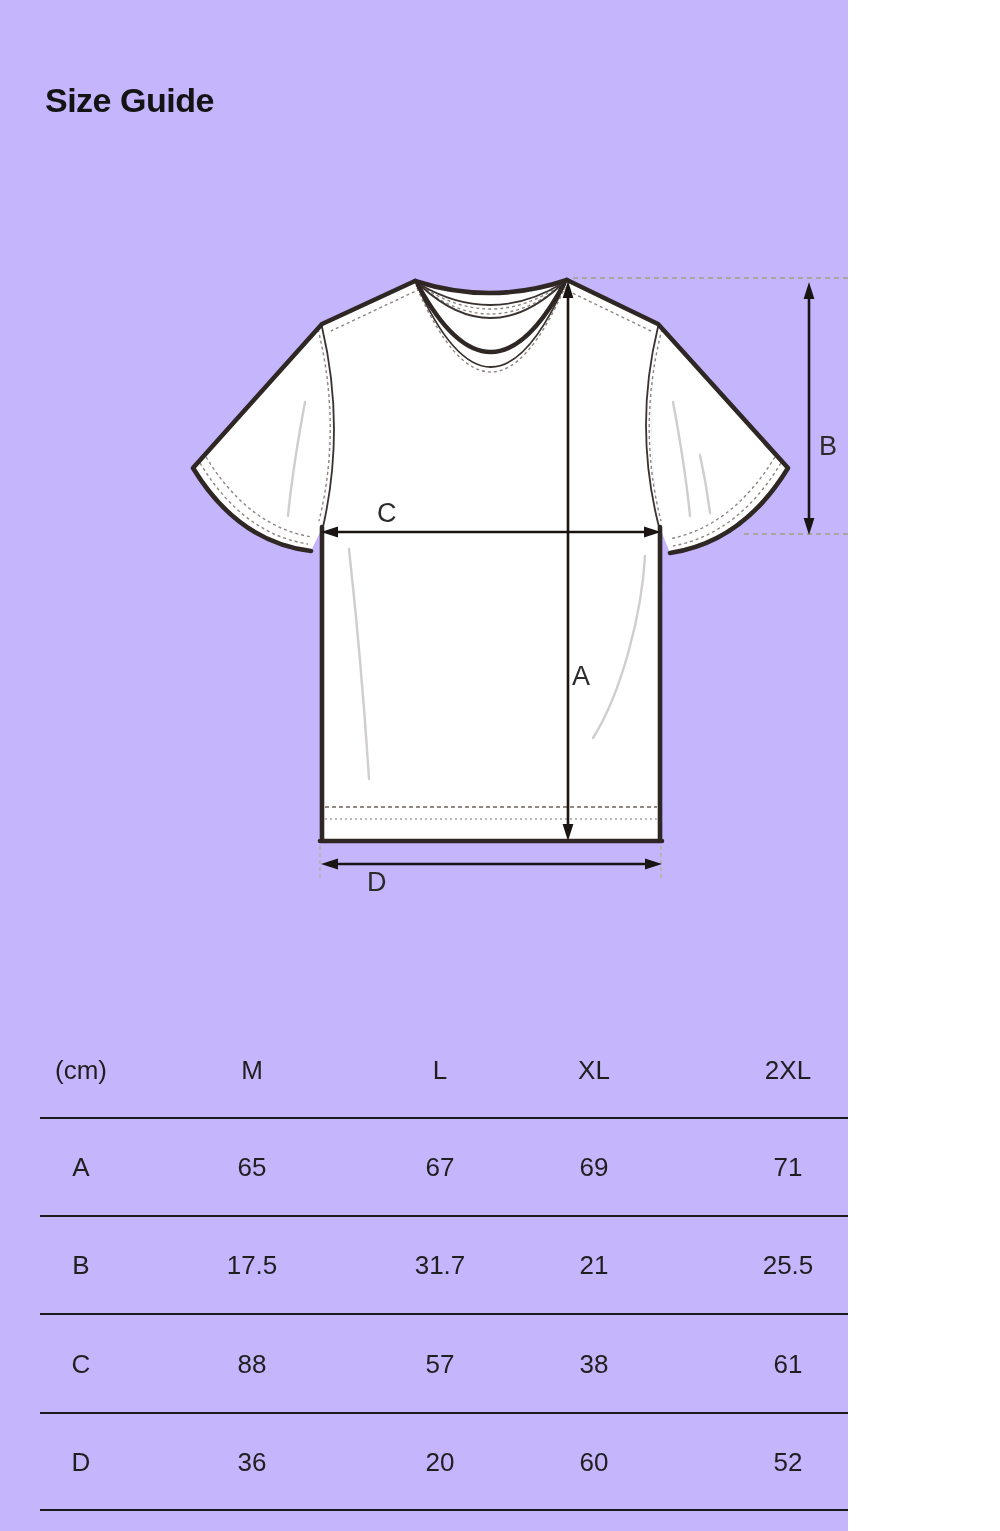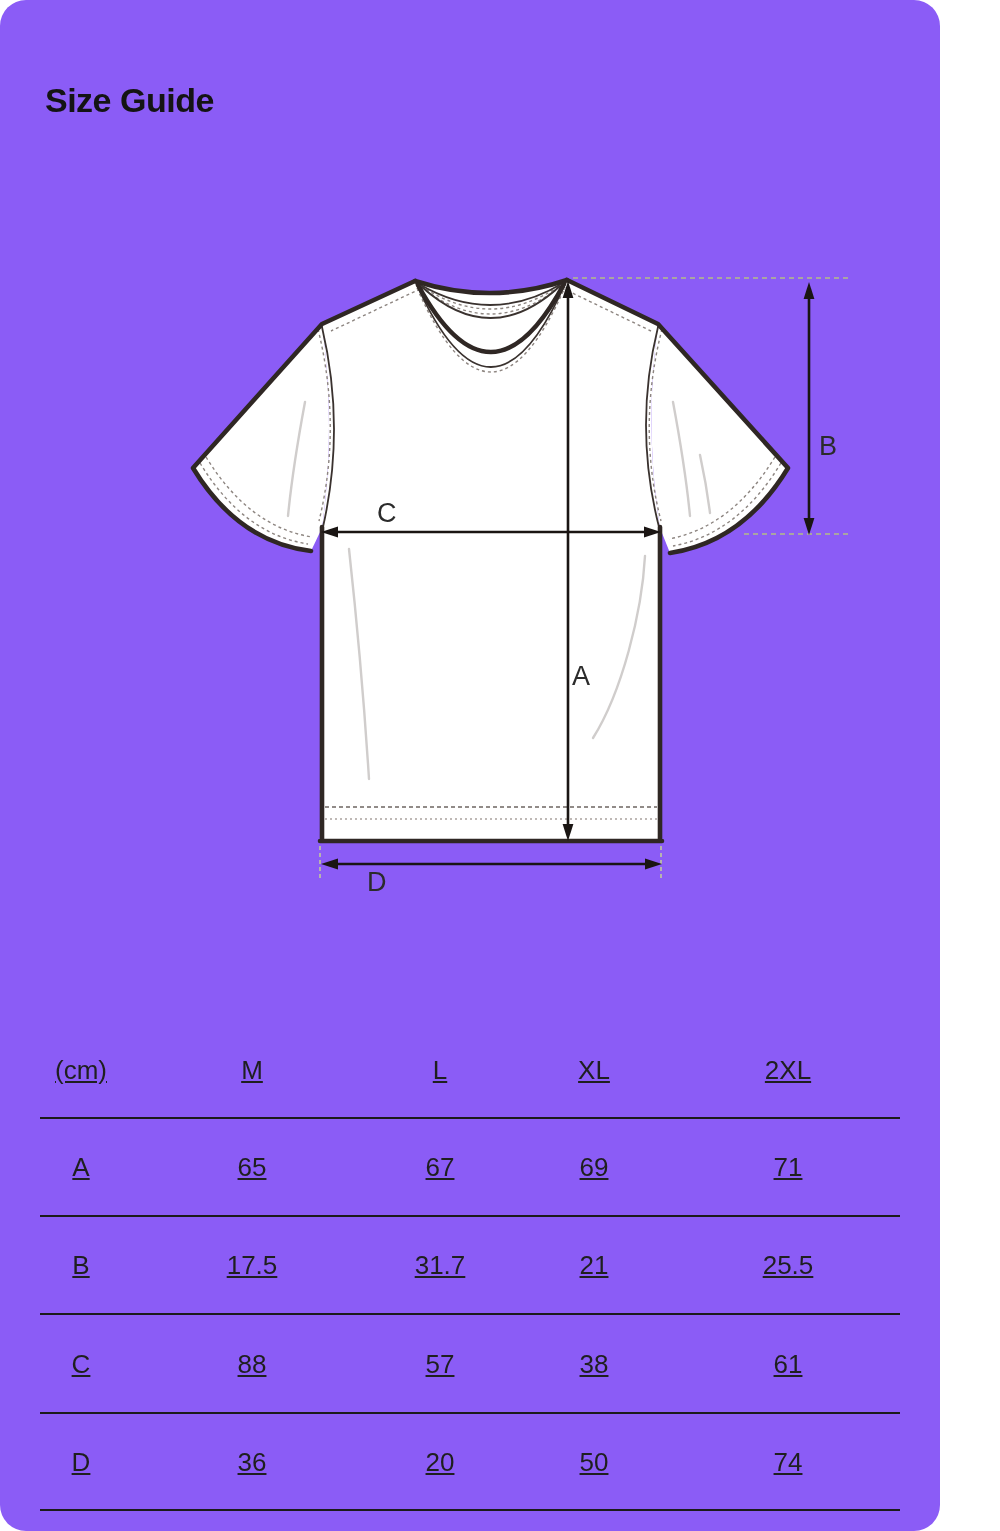--- a/index.html
+++ b/index.html
@@ -1,40 +1,40 @@
 <!DOCTYPE html>
 <html><head>
 <meta charset="utf-8">
 <style>
   html,body{margin:0;padding:0;}
   body{
     width:1000px;height:1531px;background:#ffffff;
     font-family:"Liberation Sans","DejaVu Sans",sans-serif;
     -webkit-font-smoothing:antialiased;
   }
-  .screen{position:relative;width:940px;height:1531px;background:#8b5cf6;overflow:hidden;border-radius:26px;}
+  .screen{position:relative;width:848px;height:1531px;background:#c4b5fd;overflow:hidden;}
 
   .page-title{
     position:absolute;left:45px;top:83px;margin:0;
     font-size:34px;font-weight:700;color:#141414;letter-spacing:-0.5px;line-height:1;
   }
 
   .diagram-svg{position:absolute;left:0;top:0;}
   .diagram-label{
     font-family:"Liberation Sans","DejaVu Sans",sans-serif;
     font-size:27px;fill:#2b2b2b;font-weight:400;
   }
 
   
   .size-table{position:absolute;left:0;top:0;width:1000px;height:1531px;}
   .hl{position:absolute;left:40px;width:860px;height:2px;background:#1b1b1b;}
   .hl0{top:1117px}.hl1{top:1215px}.hl2{top:1313px}.hl3{top:1412px}.hl4{top:1509px}
   .cell{
     position:absolute;transform:translate(-50%,-50%);
-    font-size:26px;color:#1f1f1f;white-space:nowrap;line-height:1;text-decoration:underline;
+    font-size:26px;color:#1f1f1f;white-space:nowrap;line-height:1;
   }
   .c0{left:81px}.c1{left:252px}.c2{left:440px}.c3{left:594px}.c4{left:788px}
   .r0{top:1070px}.r1{top:1167px}.r2{top:1265px}.r3{top:1364px}.r4{top:1462px}
 </style>
 </head>
 <body>
 
 <div class="screen">
 
   <h1 class="page-title">Size Guide</h1>
@@ -151,17 +151,17 @@
 
     <span class="cell r3 c0">C</span>
     <span class="cell r3 c1">88</span>
     <span class="cell r3 c2">57</span>
     <span class="cell r3 c3">38</span>
     <span class="cell r3 c4">61</span>
 
     <span class="cell r4 c0">D</span>
     <span class="cell r4 c1">36</span>
     <span class="cell r4 c2">20</span>
-    <span class="cell r4 c3">50</span>
-    <span class="cell r4 c4">74</span>
+    <span class="cell r4 c3">60</span>
+    <span class="cell r4 c4">52</span>
   </div>
 
 </div>
 
 </body></html>

